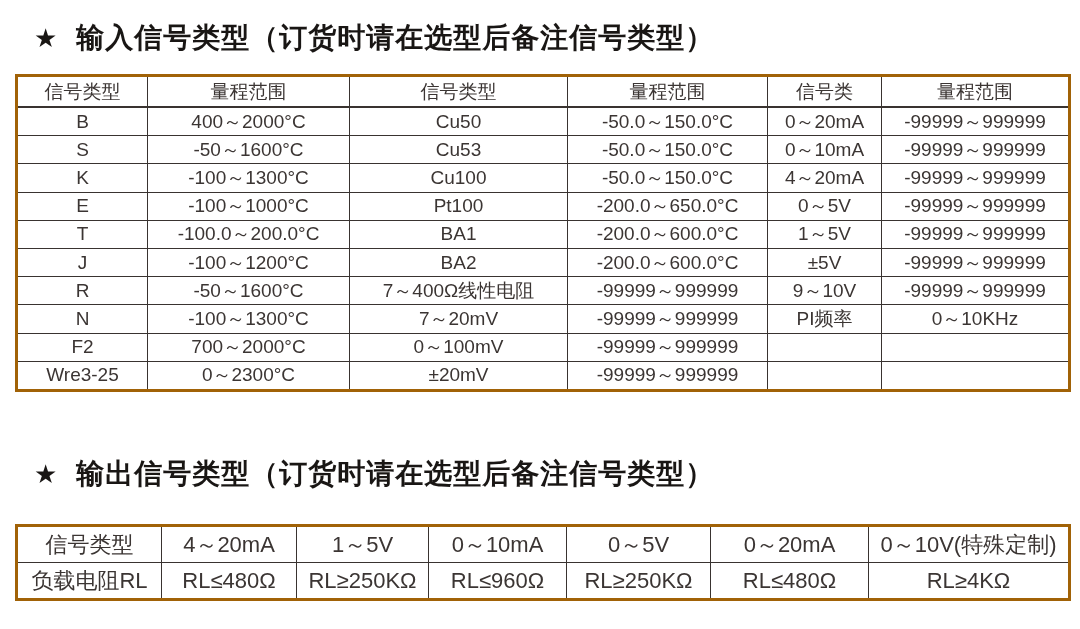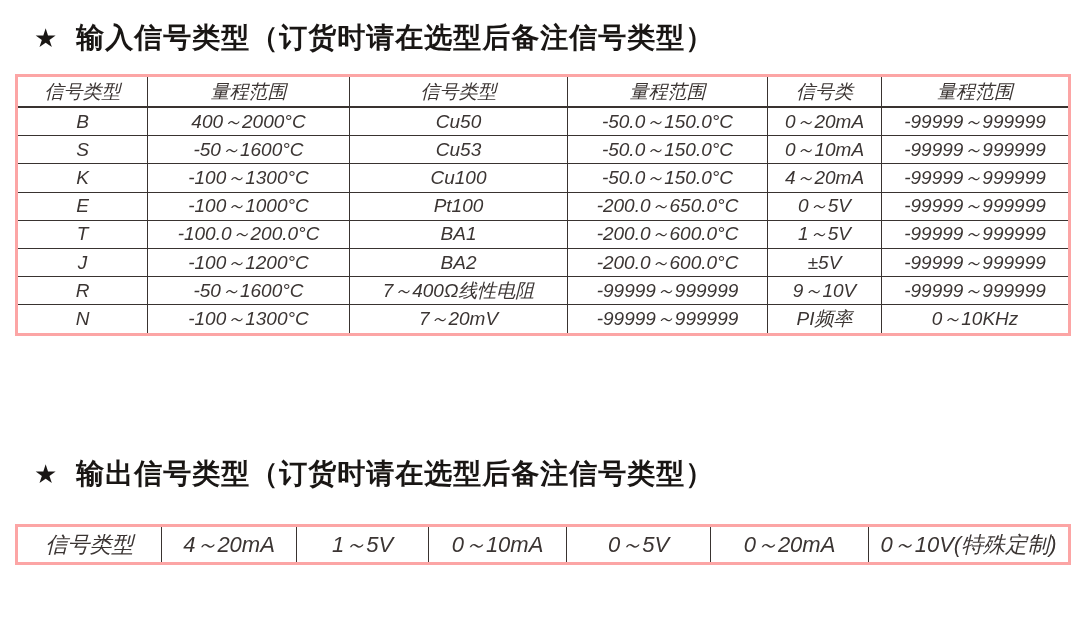--- a/index.html
+++ b/index.html
@@ -33,22 +33,21 @@
   }
   #input-title  { top: 19px; }
   #output-title { top: 455px; }
 
   table.spec {
     position: absolute;
     left: 15px;
     border-collapse: collapse;
     table-layout: fixed;
     background: #ffffff;
-    border: 3px solid #fca5a5;
-    font-style: italic;
+    border: 3px solid #a16207;
   }
   #input-table  { top: 74px; }
   #output-table { top: 524px; }
 
   table.spec th,
   table.spec td {
     border: 1.5px solid #393330;
     text-align: center;
     vertical-align: middle;
     font-weight: normal;
@@ -155,20 +154,36 @@
         <td>9～10V</td>
         <td>-99999～999999</td>
       </tr>
       <tr>
         <td>N</td>
         <td>-100～1300°C</td>
         <td>7～20mV</td>
         <td>-99999～999999</td>
         <td>PI频率</td>
         <td>0～10KHz</td>
+      </tr>
+      <tr>
+        <td>F2</td>
+        <td>700～2000°C</td>
+        <td>0～100mV</td>
+        <td>-99999～999999</td>
+        <td></td>
+        <td></td>
+      </tr>
+      <tr>
+        <td>Wre3-25</td>
+        <td>0～2300°C</td>
+        <td>±20mV</td>
+        <td>-99999～999999</td>
+        <td></td>
+        <td></td>
       </tr>
     </tbody>
   </table>
 
 <div class="section-title" id="output-title">
   <span class="star">★</span>
   <span>输出信号类型（订货时请在选型后备注信号类型）</span>
 </div>
 
 <table class="spec" id="output-table">
@@ -184,14 +199,23 @@
     <tbody>
       <tr>
         <td>信号类型</td>
         <td>4～20mA</td>
         <td>1～5V</td>
         <td>0～10mA</td>
         <td>0～5V</td>
         <td>0～20mA</td>
         <td>0～10V(特殊定制)</td>
       </tr>
+      <tr>
+        <td>负载电阻RL</td>
+        <td>RL≤480Ω</td>
+        <td>RL≥250KΩ</td>
+        <td>RL≤960Ω</td>
+        <td>RL≥250KΩ</td>
+        <td>RL≤480Ω</td>
+        <td>RL≥4KΩ</td>
+      </tr>
     </tbody>
   </table>
 
 </body></html>

